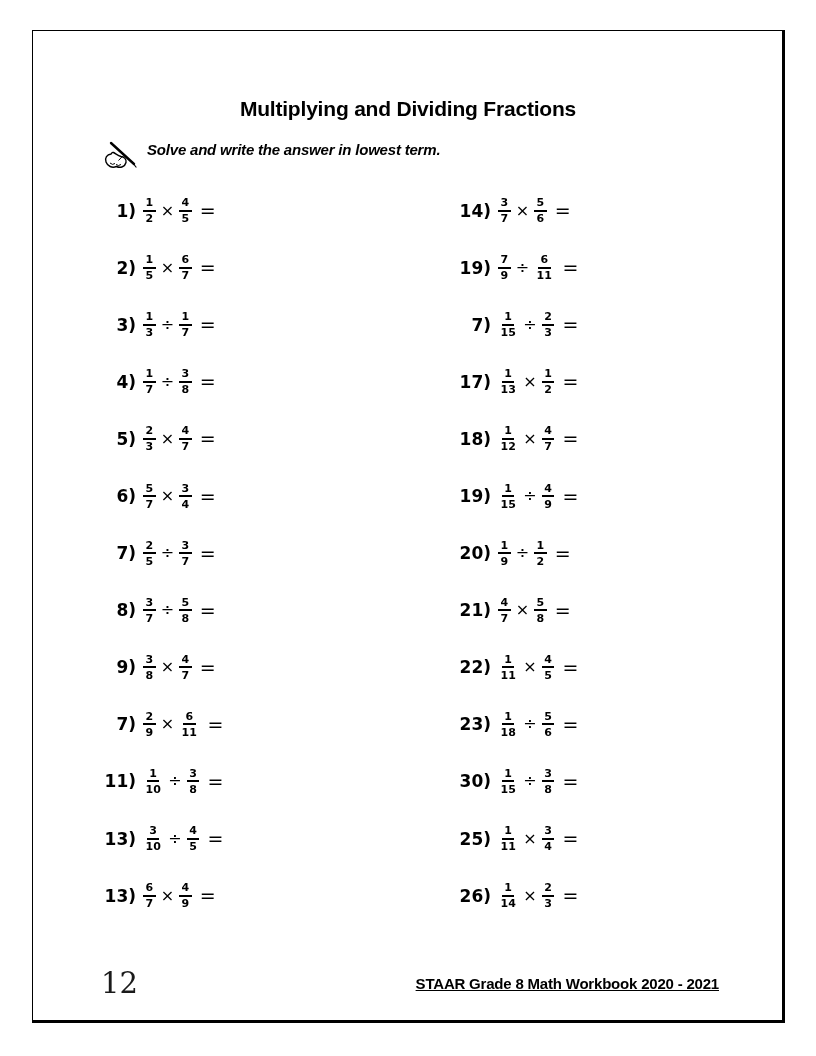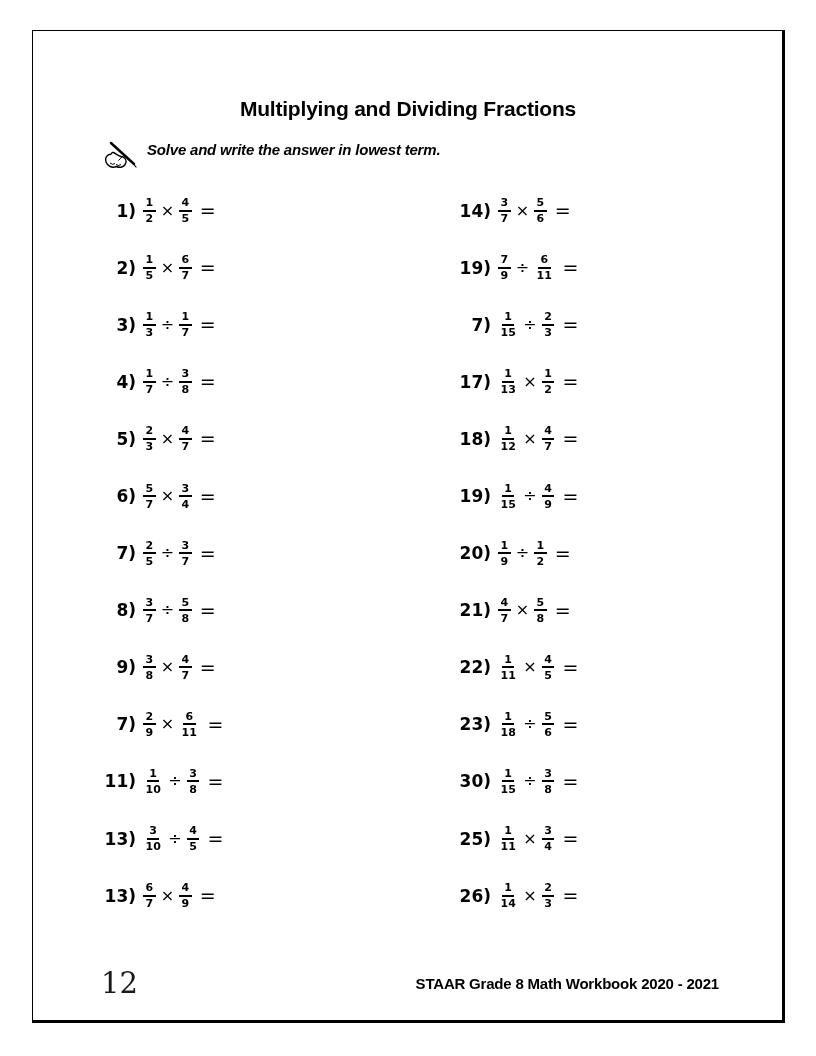--- a/index.html
+++ b/index.html
@@ -100,20 +100,21 @@
     font-weight: normal;
     color: #1a1a1a;
   }
   .footer-book {
     position: absolute;
     right: 97px; top: 975px;
     font-size: 15px;
     font-weight: bold;
     letter-spacing: -0.2px;
     font-family: "Liberation Sans", sans-serif;
+    text-decoration: underline;
   }
 </style>
 </head>
 <body>
 
 <div class="page-border"></div>
 
 <div class="title">Multiplying and Dividing Fractions</div>
 
 <div class="instruction">

